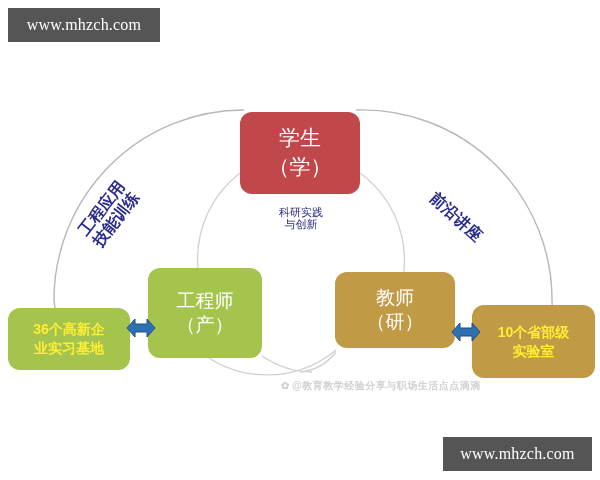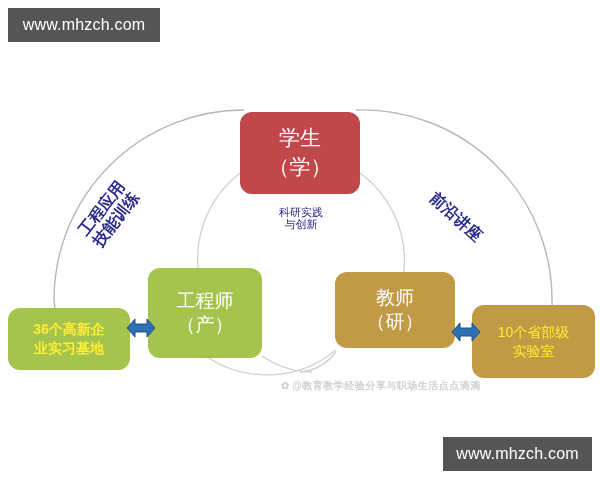--- a/index.html
+++ b/index.html
@@ -18,21 +18,21 @@
     width: 600px;
     height: 480px;
     background: #ffffff;
   }
 
   
   .wm-chip {
     position: absolute;
     background: #555555;
     color: #ffffff;
-    font-family: Liberation Sans, sans-serif;
+    font-family: Liberation Serif, serif;
     display: flex;
     align-items: center;
     justify-content: center;
     letter-spacing: 0.2px;
     white-space: nowrap;
   }
   #wm-top {
     left: 8px;
     top: 8px;
     width: 152px;
@@ -122,21 +122,21 @@
 
   
   #node-lab {
     left: 472px;
     top: 305px;
     width: 123px;
     height: 73px;
     background: #c09a44;
     color: #ffee33;
     font-size: 14px;
-    font-weight: normal;
+    font-weight: bold;
     line-height: 1.35;
   }
 
   
   .arc-label {
     position: absolute;
     color: #2a2a8c;
     font-weight: bold;
     white-space: nowrap;
     line-height: 1.12;

